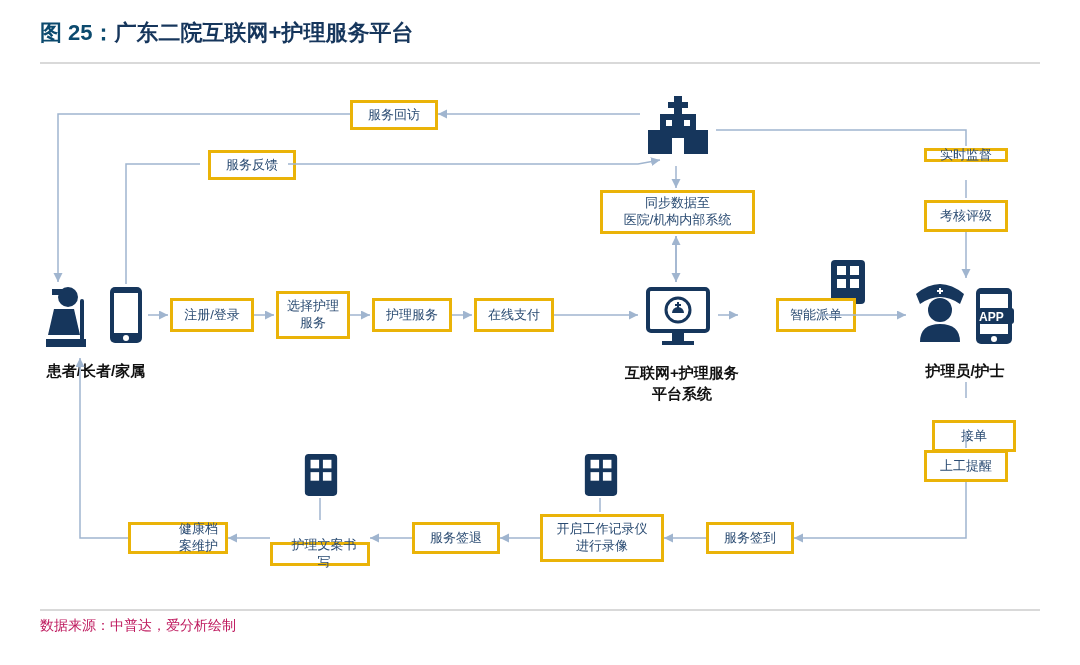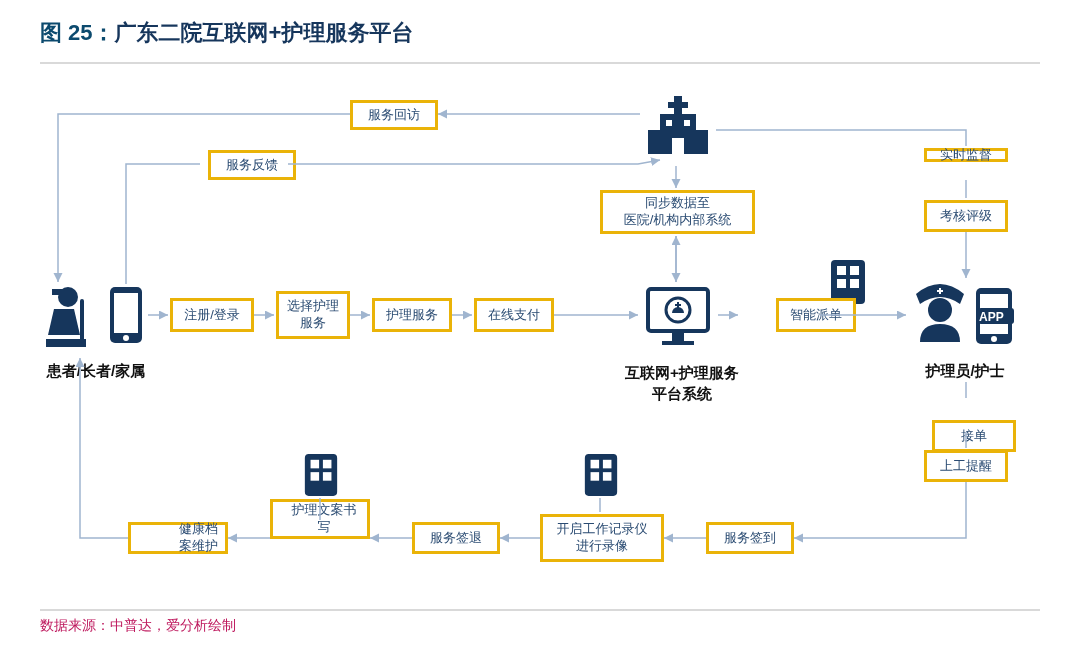--- a/index.html
+++ b/index.html
@@ -130,21 +130,21 @@
   <div class="box" style="left:332px; top:238px; width:80px; height:34px;">护理服务</div>
   <div class="box" style="left:434px; top:238px; width:80px; height:34px;">在线支付</div>
   <div class="box" style="left:700px; top:238px; width:80px; height:34px;margin-left:36px;">智能派单</div>
 
   <div class="box" style="left:884px; top:88px; width:84px; height:14px;">实时监督</div>
   <div class="box" style="left:884px; top:140px; width:84px; height:32px;">考核评级</div>
   <div class="box" style="left:892px; top:340px; width:84px; height:32px;margin-top:20px;">接单</div>
   <div class="box" style="left:884px; top:390px; width:84px; height:32px;">上工提醒</div>
 
   <div class="box" style="left:88px; top:462px; width:100px; height:32px;padding-left:47px;">健康档案维护</div>
-  <div class="box" style="left:230px; top:439px; width:100px; height:40px;padding-left:14px;">护理文案书写</div>
+  <div class="box" style="left:230px; top:482px; width:100px; height:24px;padding-left:14px;">护理文案书写</div>
   <div class="box" style="left:372px; top:462px; width:88px; height:32px;">服务签退</div>
   <div class="box" style="left:500px; top:454px; width:124px; height:48px; flex-direction:column;">
     <span>开启工作记录仪</span>
     <span>进行录像</span>
   </div>
   <div class="box" style="left:666px; top:462px; width:88px; height:32px;">服务签到</div>
 
   <div class="icon" style="left:262px; top:392px;">
     <svg width="38" height="46" viewBox="0 0 40 48">
       <rect x="3" y="2" width="34" height="44" rx="4" fill="#16365c"></rect>

